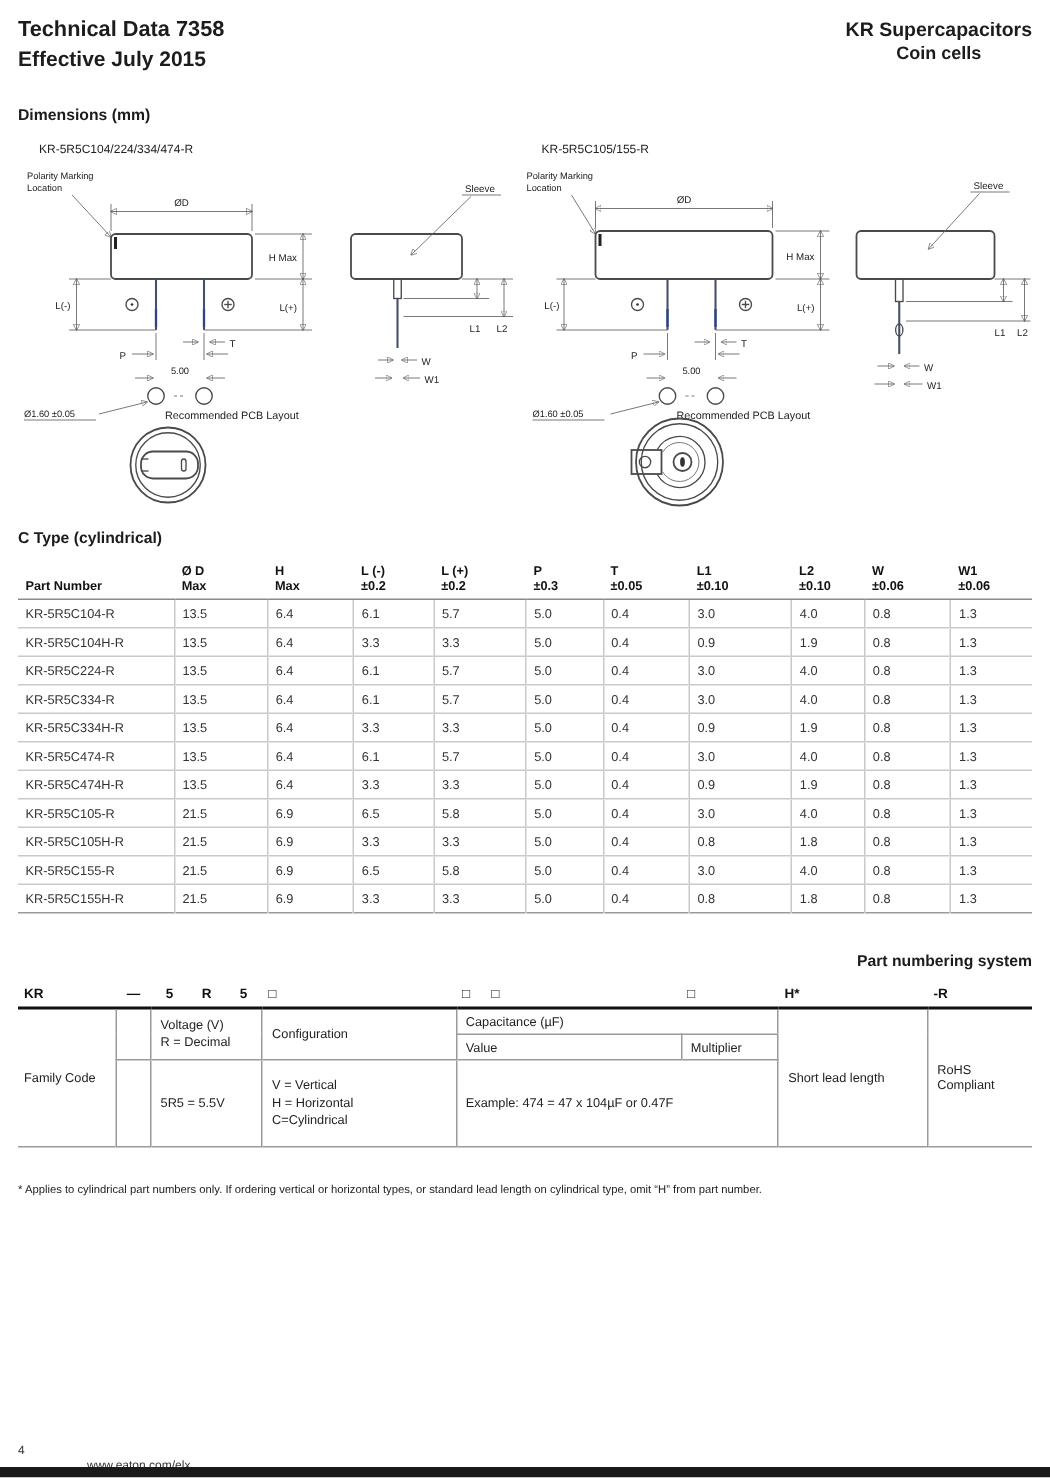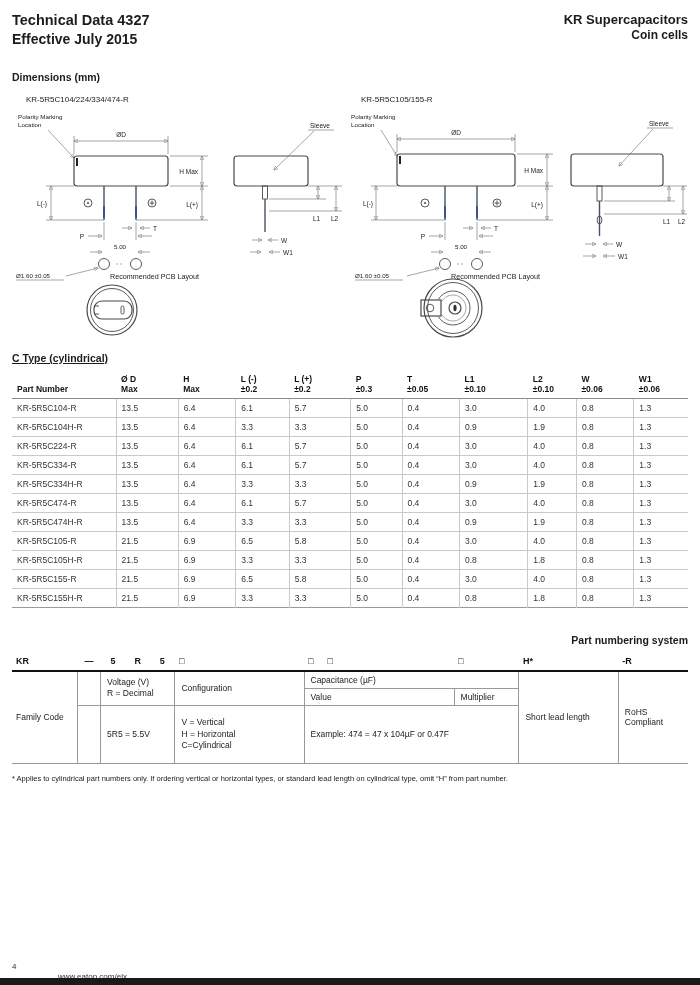--- a/index.html
+++ b/index.html
@@ -7,27 +7,27 @@
     width:700px;height:985px;position:relative;overflow:hidden;
     font-family:"Liberation Sans",sans-serif;color:#1c1c1c;
     -webkit-font-smoothing:antialiased;
   }
   .page{padding:12px 12px 0 12px;}
 
   
   .hdr{display:flex;justify-content:space-between;align-items:flex-start;}
   .hdr-title{font-size:14.5px;font-weight:700;line-height:1.15;}
   .hdr-effective{font-size:14px;font-weight:700;margin-top:2px;}
-  .hdr-right{text-align:right;}
+  .hdr-right{text-align:center;}
   .hdr-product{font-size:13px;font-weight:700;line-height:1.2;}
   .hdr-sub{font-size:12px;font-weight:700;line-height:1.25;}
 
   .sec-heading{font-size:10.5px;font-weight:700;margin:0;}
   .dims-heading{margin-top:24px;}
-  .ctype-heading{margin-top:10px;text-decoration:underline;}
+  .ctype-heading{margin-top:10px;}
   .pn-heading{margin-top:26px;text-align:right;}
 
   
   .diagrams{display:flex;margin-top:12px;}
   .diag-col1{width:335px;flex:0 0 auto;}
   .diag-col2{width:341px;flex:0 0 auto;}
   .diag-title{font-size:8px;color:#222;margin:0 0 4px 14px;}
   .dim-svg line,.dim-svg path,.dim-svg rect,.dim-svg circle,.dim-svg ellipse{
     stroke:#4a4a4a;fill:none;stroke-width:0.9;}
   .dim-svg .body{stroke-width:1.2;}
@@ -60,35 +60,35 @@
     border-bottom:2.5px solid #111;font-size:9px;font-weight:700;
     padding:0 4px 4px 4px;vertical-align:bottom;color:#111;}
   .pn-table tr.code-row td.tc{text-align:center;padding-left:0;padding-right:0;}
   .spread{display:flex;justify-content:space-between;padding:0 6px;}
   .boxes{display:flex;gap:14px;}
   .pn-table .bl{border-left:1px solid #9a9a9a;}
   .pn-table .bb{border-bottom:1px solid #9a9a9a;}
   .pn-table .pre{white-space:pre-line;line-height:1.35;}
   .pn-table .fam{padding-left:4px;}
 
-  .footnote{font-size:7.5px;color:#222;margin-top:10px;}
+  .footnote{font-size:7.5px;color:#222;margin-top:23px;}
 
   
   .page-num{position:absolute;left:12px;bottom:14px;font-size:8px;color:#333;}
   .footer-url{position:absolute;left:58px;bottom:4px;font-size:8px;color:#333;}
   .footer-bar{position:absolute;left:0;bottom:0;width:100%;height:7px;background:#1a1a1a;}
 </style>
 </head>
 <body>
 
 <div class="page">
 
   <div class="hdr">
     <div>
-      <div class="hdr-title">Technical Data 4327</div>
+      <div class="hdr-title">Technical Data 7358</div>
       <div class="hdr-effective">Effective July 2015</div>
     </div>
     <div class="hdr-right">
       <div class="hdr-product">KR Supercapacitors</div>
       <div class="hdr-sub">Coin cells</div>
     </div>
   </div>
 
   <h2 class="sec-heading dims-heading">Dimensions (mm)</h2>
 

